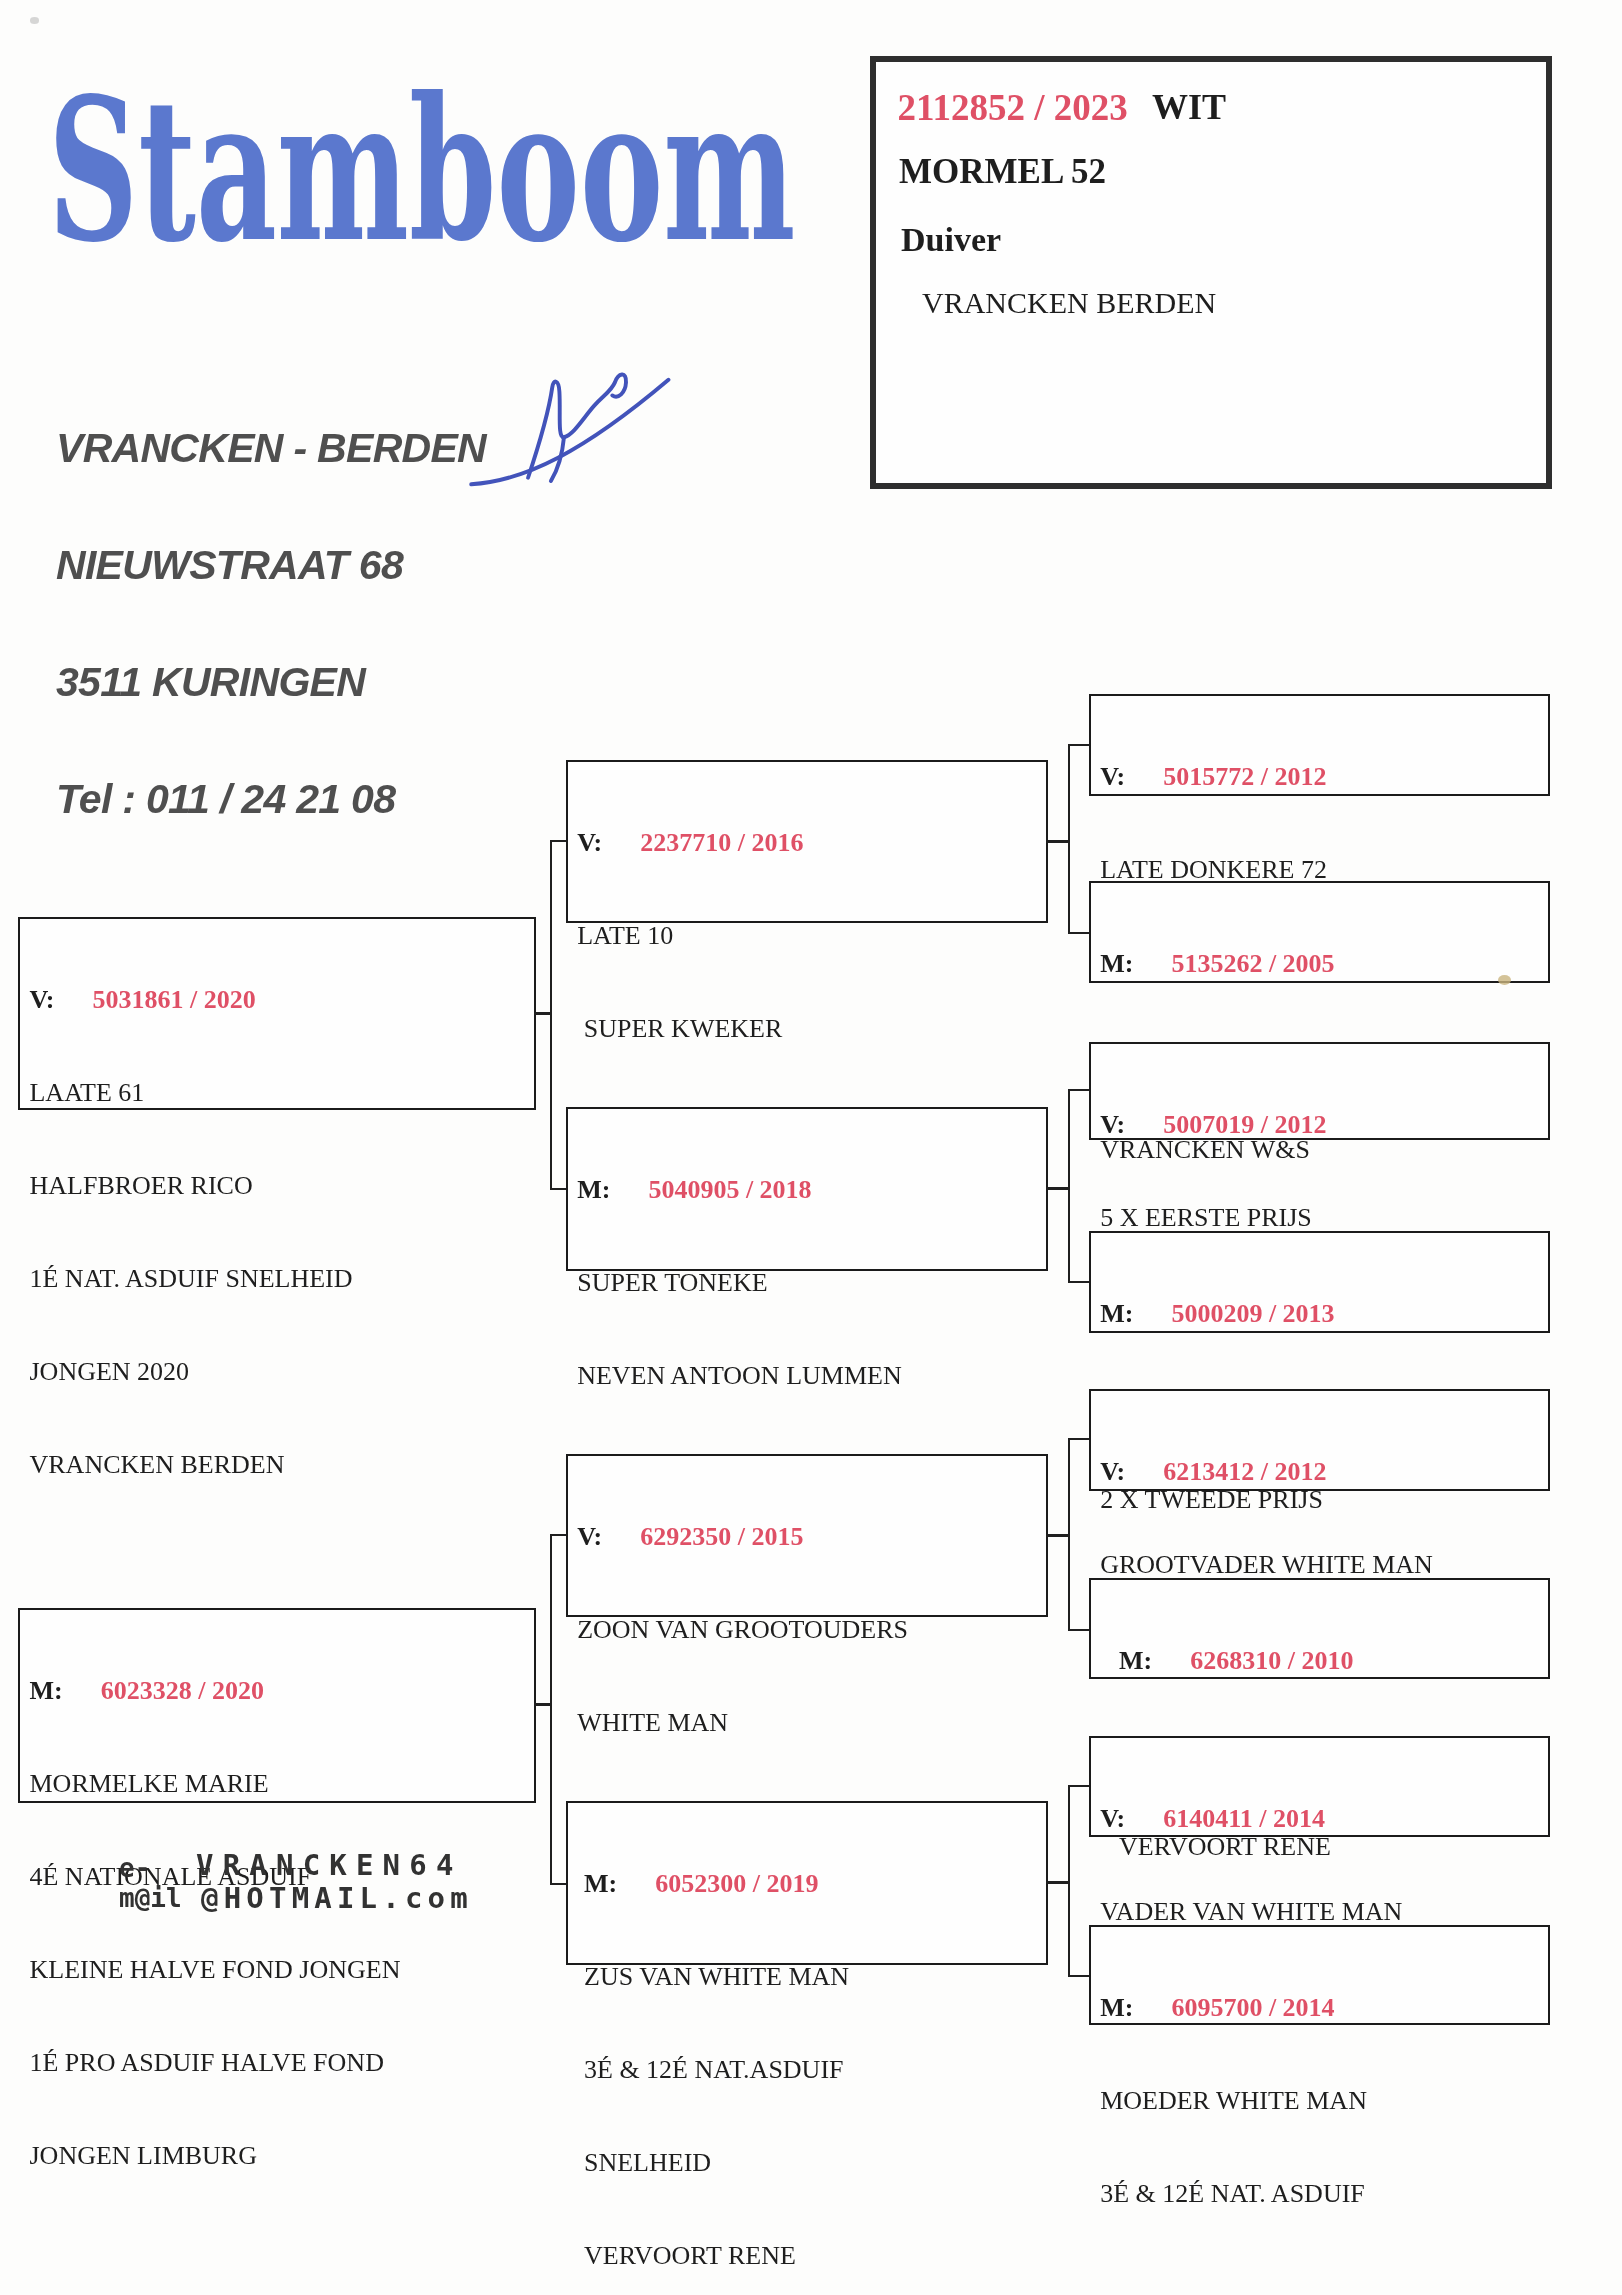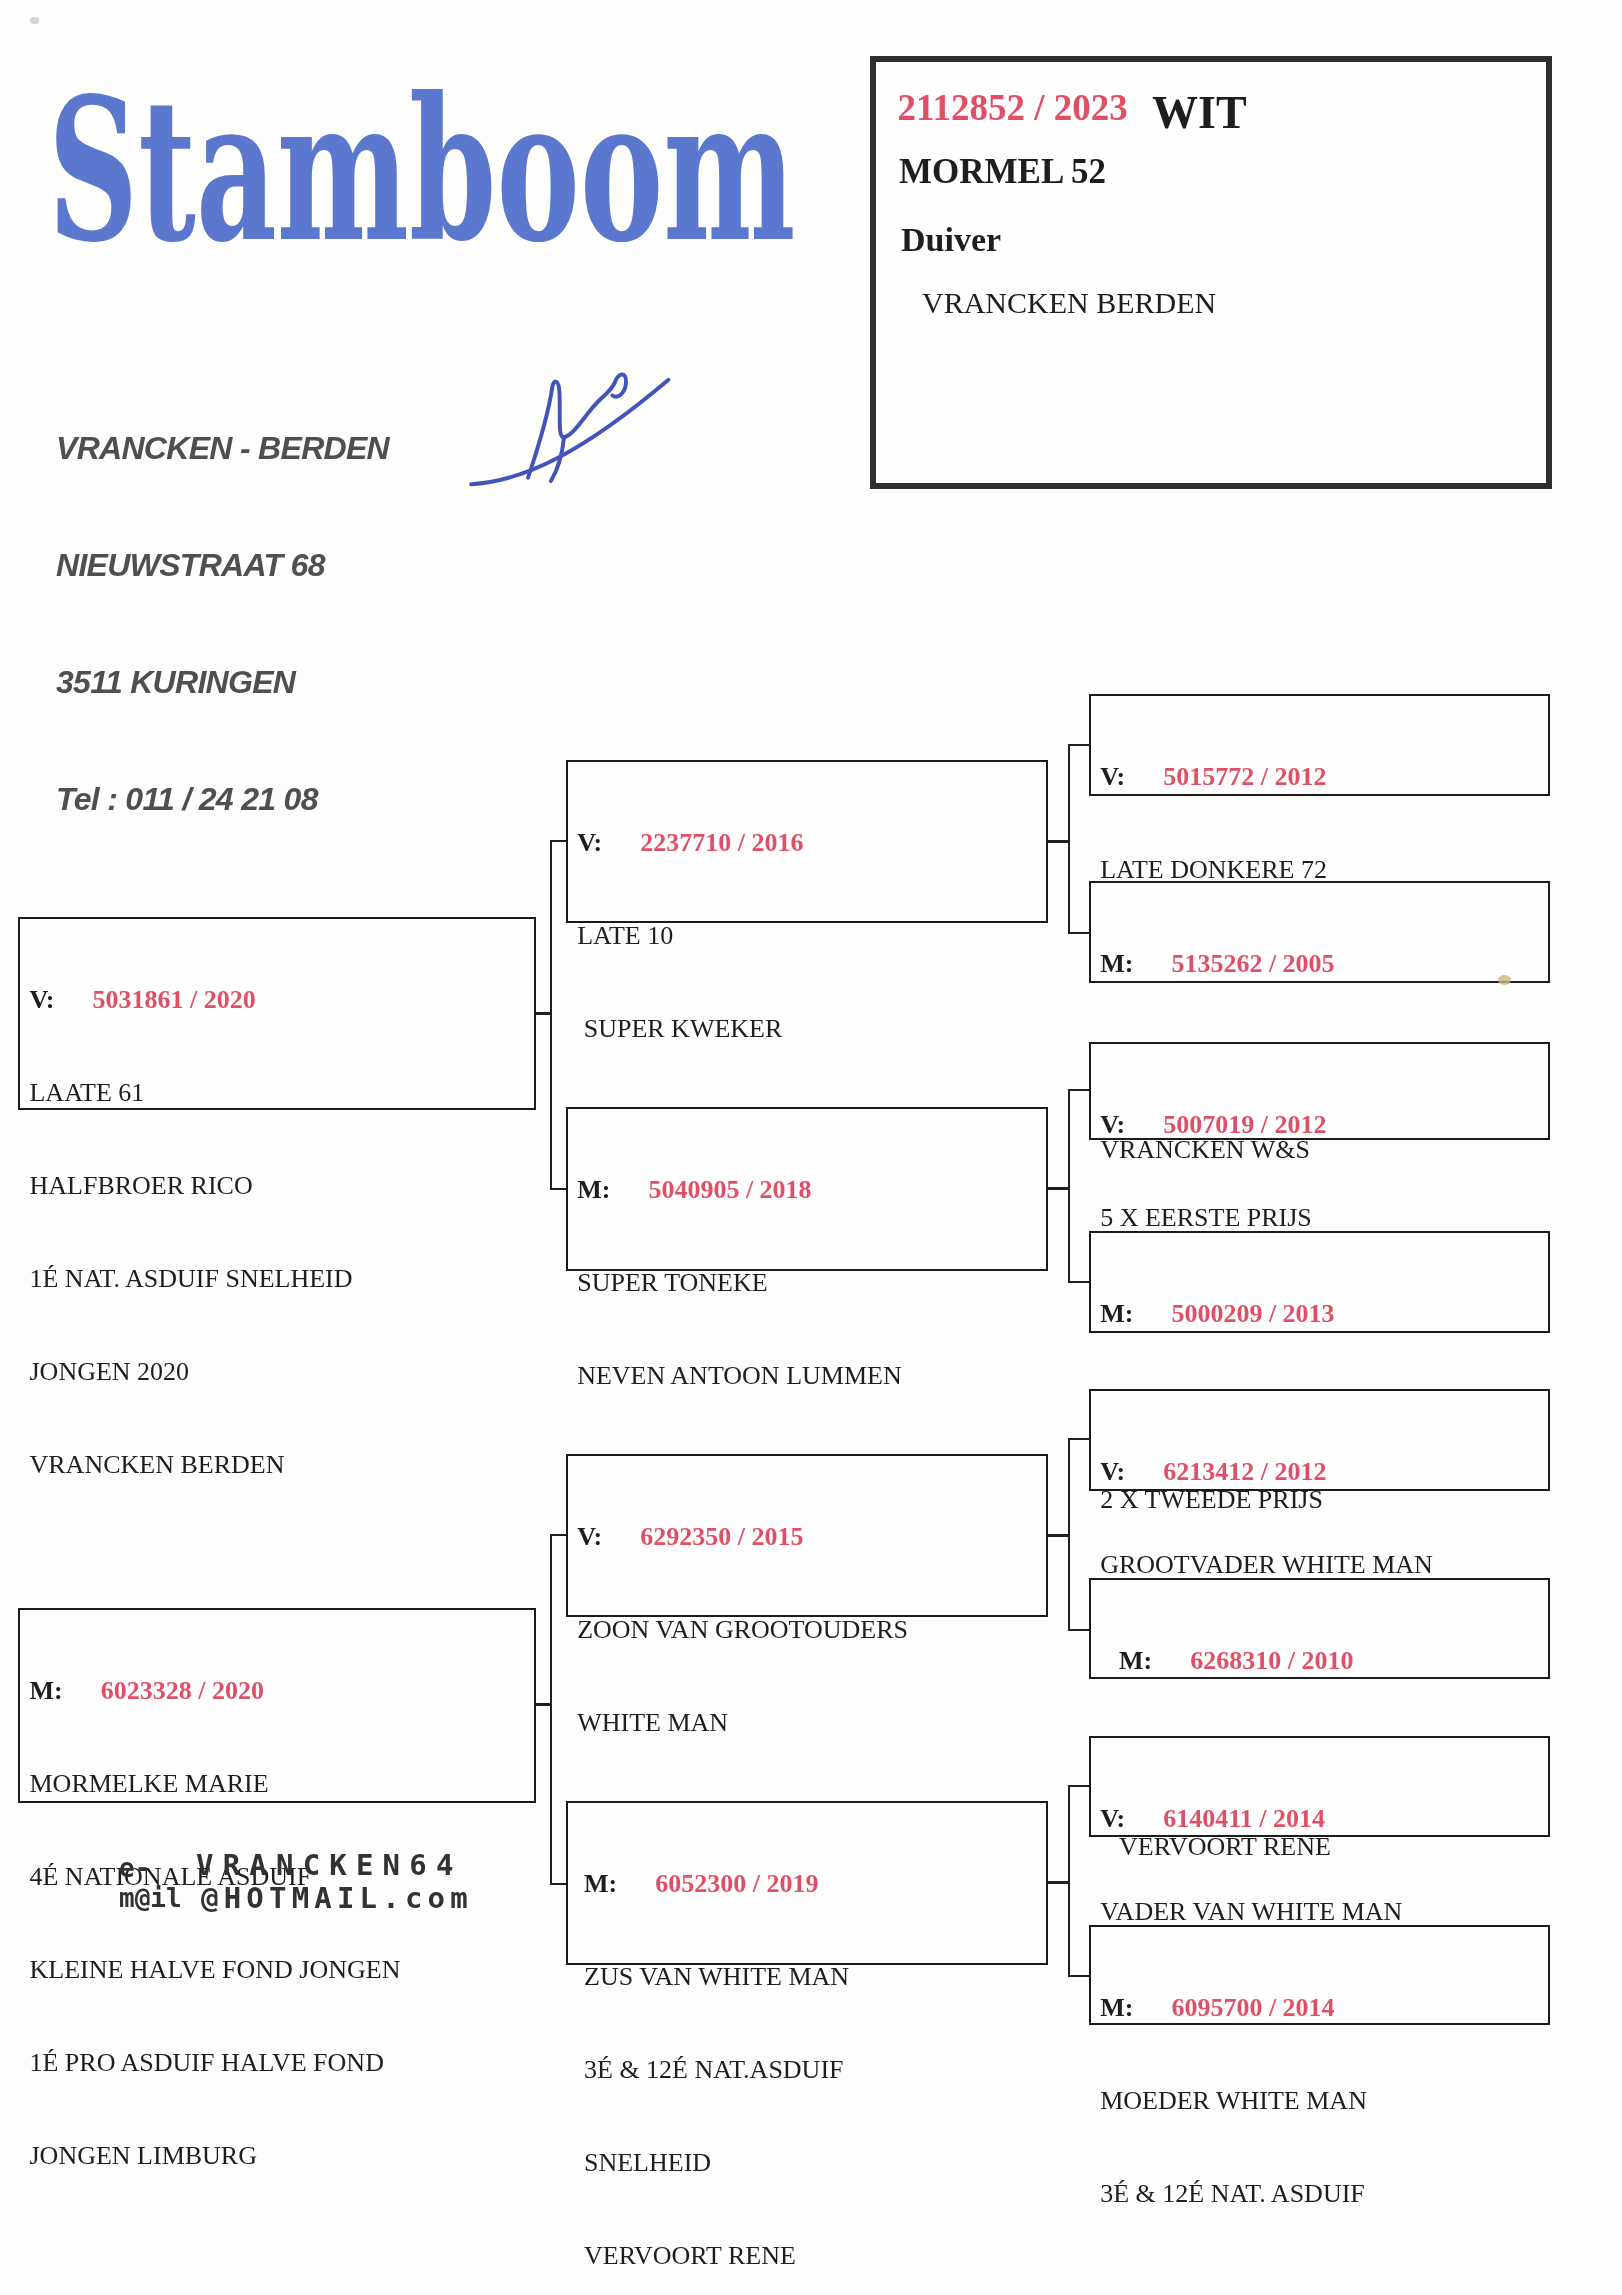--- a/index.html
+++ b/index.html
@@ -1,28 +1,28 @@
 <!DOCTYPE html>
 <html style="font-size:10.5px"><head>
 <meta charset="utf-8">
 <style>
   html,body{margin:0;padding:0;}
   .page{position:relative;width:1623px;height:2295px;background:#fdfdfc;overflow:hidden;
         font-family:"Liberation Serif","DejaVu Serif",serif;color:#1e1e1e;}
   
   .logo-svg{position:absolute;left:44px;top:65px;}
   .address{position:absolute;left:56px;top:351px;font-family:"Liberation Sans",sans-serif;
-           font-weight:bold;font-style:italic;color:#4f4f4f;font-size:32px;line-height:39px;
+           font-weight:bold;font-style:italic;color:#4f4f4f;font-size:41px;line-height:39px;
            letter-spacing:-0.7px;white-space:pre;}
   .sig-svg{position:absolute;left:466px;top:360px;}
   .birdbox{position:absolute;left:870px;top:56px;width:682px;height:433px;
            border:6.5px solid #2e2e2e;box-sizing:border-box;background:#fefefe;}
   .birdbox .row1{position:absolute;left:21.6px;top:23.6px;font-size:37px;font-weight:bold;white-space:pre;}
   .birdbox .ringno{color:#df5066;}
-  .birdbox .colorword{position:absolute;left:276px;top:23.6px;font-size:46px;font-weight:bold;text-align:right;}
+  .birdbox .colorword{position:absolute;left:276px;top:23.6px;font-size:36px;font-weight:bold;text-align:right;}
   .birdbox .birdname{position:absolute;left:23px;top:90px;font-size:35px;font-weight:bold;}
   .birdbox .birdsex{position:absolute;left:25px;top:159px;font-size:34px;font-weight:bold;}
   .birdbox .birdowner{position:absolute;left:46px;top:224px;font-size:30px;}
   
   .pbox{position:absolute;border:2.6px solid #1b1b1b;box-sizing:border-box;background:#fefefe;
         padding:3.3px 5.2px 0 9.2px;font-size:26px;line-height:31px;white-space:pre;}
   .pbox .role{font-weight:bold;}
   .pbox .ring{font-weight:bold;color:#df5066;margin-left:38px;}
   .pline{white-space:pre;}
   

